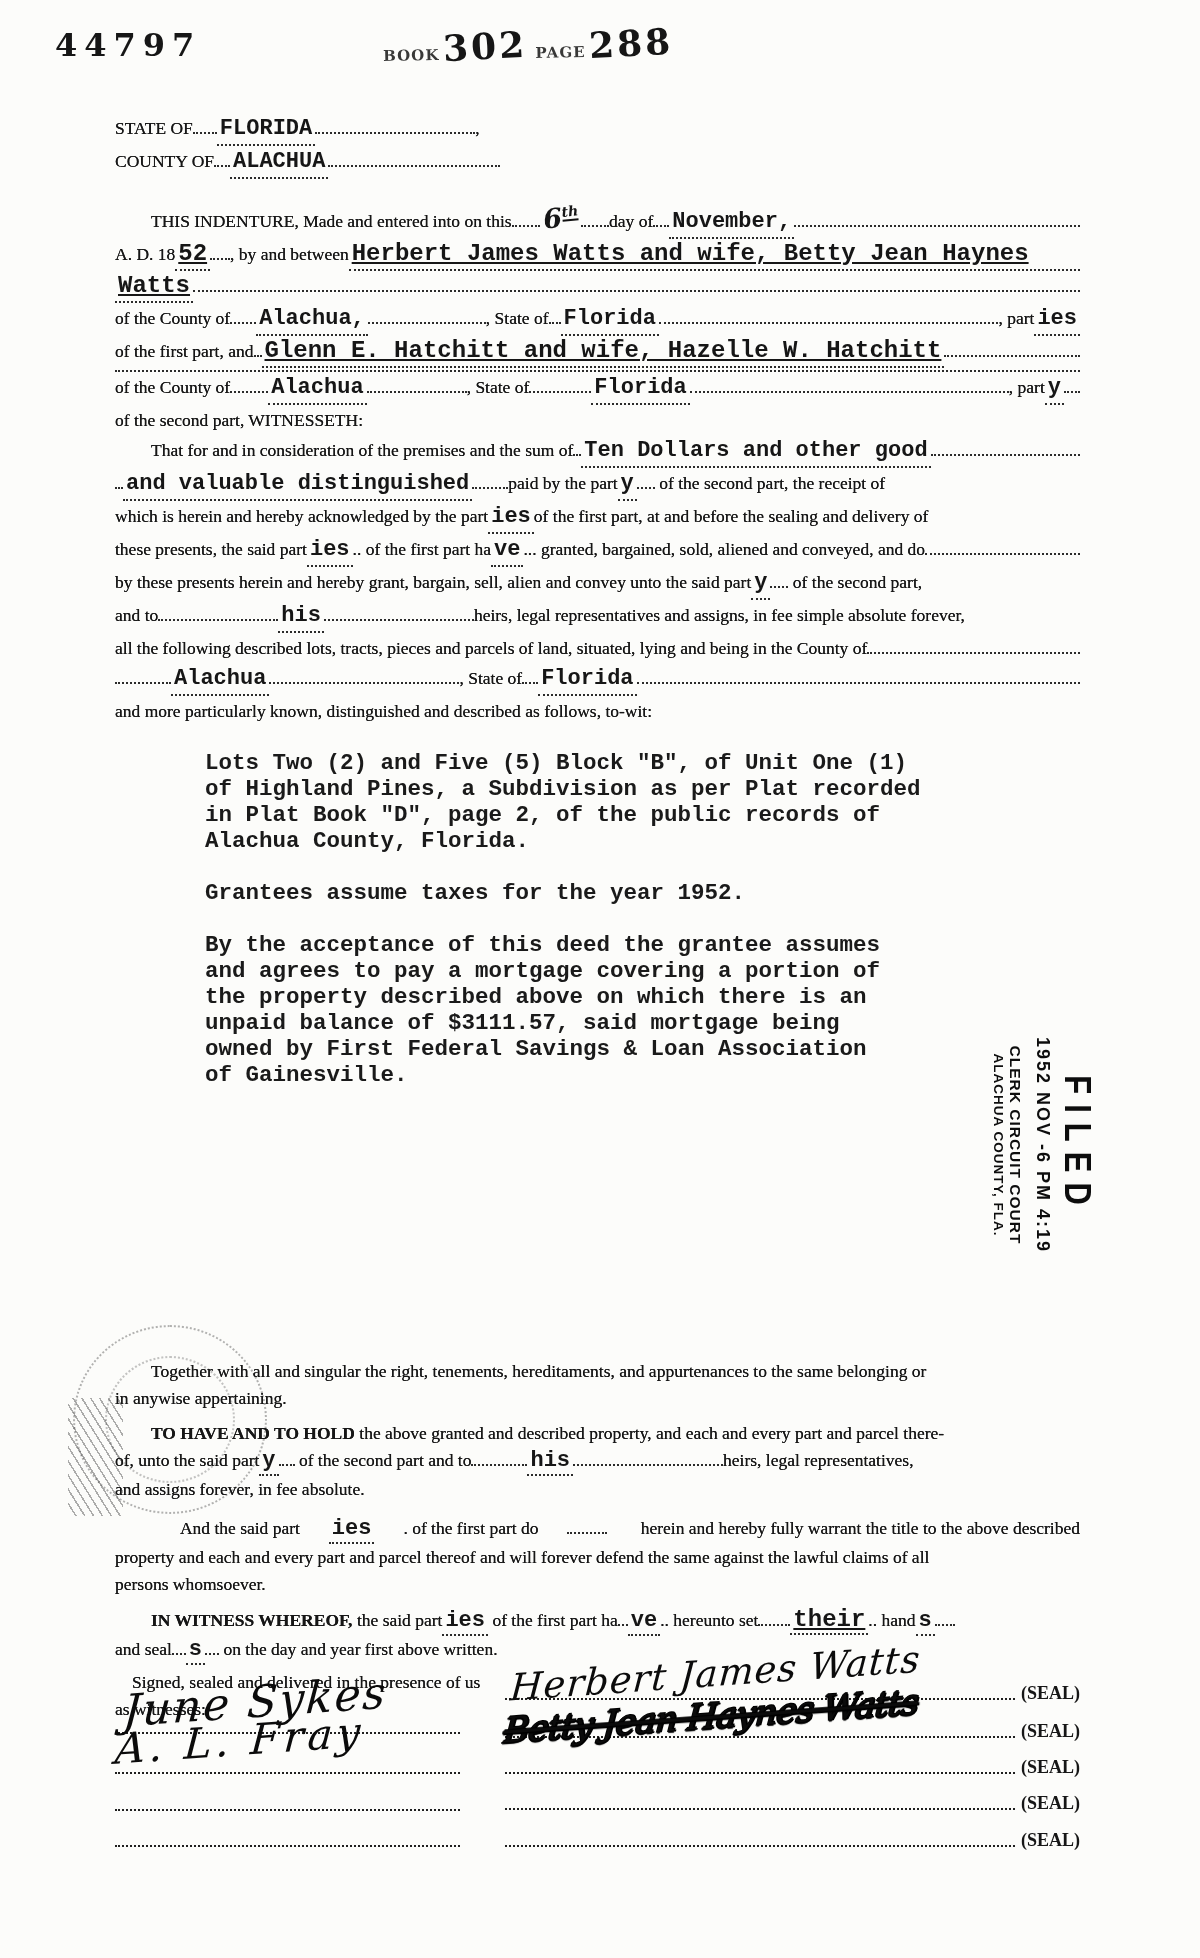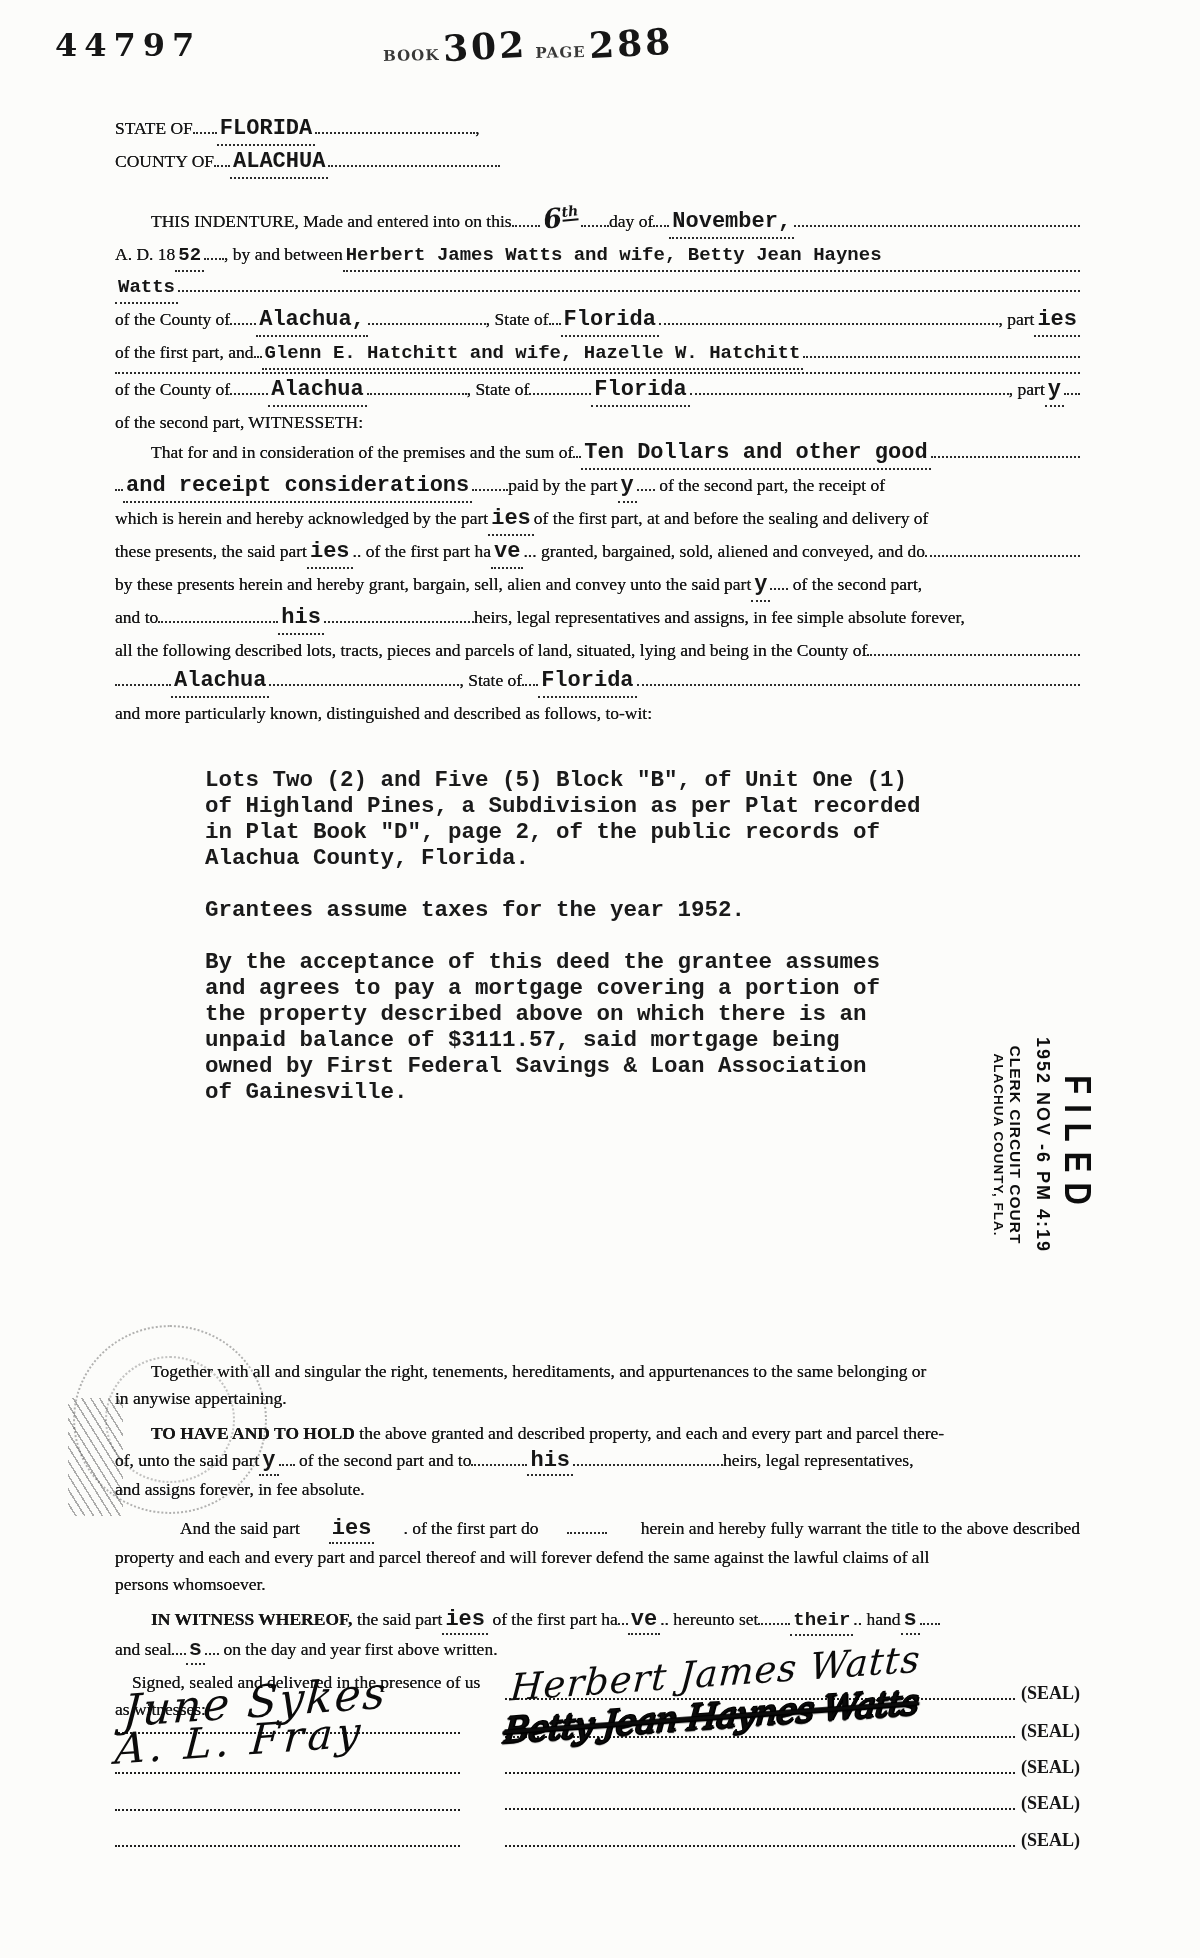--- a/index.html
+++ b/index.html
@@ -12,30 +12,30 @@
              font-family:"DejaVu Serif",serif;font-weight:700;transform:rotate(-1.2deg);}
   .bs-small{font-size:15px;letter-spacing:1px;margin-right:4px;opacity:.85;}
   .bs-big{font-size:36px;letter-spacing:3px;margin-right:8px;transform:rotate(-2deg);}
   
   .formbody{position:absolute;left:115px;width:965px;}
   .fline{display:flex;align-items:baseline;line-height:30px;font-size:17.5px;white-space:pre;}
   .closing .fline{line-height:27px;font-size:17.5px;}
   .pr{text-shadow:0 0 .5px #222;}
   .pr.bold{font-weight:700;}
   .ty{font-family:"Liberation Mono","DejaVu Sans Mono",monospace;font-size:22px;font-weight:700;}
-  .ty.big{font-size:19px;}
+  .ty.big{font-size:24px;text-decoration:underline;}
   .fill{border-bottom:2px dotted #2b2b2b;padding:0 3px;}
   .dots{display:inline-block;height:2px;border-bottom:2px dotted #2b2b2b;flex:0 0 auto;}
   .dots.grow{flex:1 1 18px;}
   .indent{display:inline-block;width:36px;flex:0 0 auto;}
   .hand{font-family:"DejaVu Serif",serif;font-style:italic;font-size:27px;font-weight:700;
         transform:rotate(-6deg);padding:0 3px;}
   .hand sup{font-size:14px;border-bottom:2px solid #111;font-weight:700;}
   
-  .typedblock{position:absolute;left:205px;top:767px;
+  .typedblock{position:absolute;left:205px;top:750px;
               font-family:"Liberation Mono","DejaVu Sans Mono",monospace;
               font-size:22.5px;font-weight:700;line-height:26px;white-space:pre;color:#1a1a1a;}
   .typedblock div{min-height:26px;}
   
   .filedstamp{position:absolute;left:880px;top:1060px;width:260px;height:170px;
               transform:rotate(90deg);text-align:center;color:#0d0d0d;
               font-family:"Liberation Sans",sans-serif;font-weight:700;}
   .fs1{font-size:31px;letter-spacing:10px;transform:scaleY(1.2);margin-bottom:6px;}
   .fs2{font-size:18px;letter-spacing:2px;margin-bottom:8px;}
   .fs3{font-size:15.5px;letter-spacing:1px;}
@@ -82,21 +82,21 @@
       <div class="fline"><span class="pr">COUNTY OF</span><span class="dots" style="width: 16px;"></span><span class="ty fill">ALACHUA</span><span class="dots" style="width: 172px;"></span></div>
       <div class="fline" style="margin-top: 18px;"><span class="indent"></span><span class="pr">THIS INDENTURE, Made and entered into on this</span><span class="dots" style="width: 28px;"></span><span class="hand"><span>6</span><sup>th</sup></span><span class="dots" style="width: 28px;"></span><span class="pr">day of</span><span class="dots" style="width: 16px;"></span><span class="ty fill">November,</span><span class="dots grow"></span></div>
       <div class="fline"><span class="pr">A. D. 18</span><span class="ty big fill">52</span><span class="dots" style="width: 20px;"></span><span class="pr">, by and between</span><span class="ty big fill grow" style="flex: 1 1 auto;">Herbert James Watts and wife, Betty Jean Haynes</span></div>
       <div class="fline"><span class="ty big fill">Watts</span><span class="dots grow"></span></div>
       <div class="fline"><span class="pr">of the County of</span><span class="dots" style="width: 26px;"></span><span class="ty fill">Alachua,</span><span class="dots" style="width: 118px;"></span><span class="pr">, State of</span><span class="dots" style="width: 12px;"></span><span class="ty fill">Florida</span><span class="dots grow"></span><span class="pr">, part</span><span class="ty fill">ies</span></div>
       <div class="fline"><span class="pr">of the first part, and</span><span class="dots" style="width: 8px;"></span><span class="ty big fill">Glenn E. Hatchitt and wife, Hazelle W. Hatchitt</span><span class="dots grow"></span></div>
       <div class="fline"><span class="dots grow"></span></div>
       <div class="fline"><span class="pr">of the County of</span><span class="dots" style="width: 38px;"></span><span class="ty fill">Alachua</span><span class="dots" style="width: 100px;"></span><span class="pr">, State of</span><span class="dots" style="width: 62px;"></span><span class="ty fill">Florida</span><span class="dots grow"></span><span class="pr">, part</span><span class="ty fill">y</span><span class="dots" style="width: 16px;"></span></div>
       <div class="fline"><span class="pr">of the second part, WITNESSETH:</span></div>
       <div class="fline"><span class="indent"></span><span class="pr">That for and in consideration of the premises and the sum of</span><span class="dots" style="width: 8px;"></span><span class="ty fill">Ten Dollars and other good</span><span class="dots grow"></span></div>
-      <div class="fline"><span class="dots" style="width: 8px;"></span><span class="ty fill">and receipt considerations</span><span class="dots" style="width: 36px;"></span><span class="pr">paid by the part</span><span class="ty fill">y</span><span class="dots" style="width: 18px;"></span><span class="pr"> of the second part, the receipt of</span></div>
+      <div class="fline"><span class="dots" style="width: 8px;"></span><span class="ty fill">and valuable distinguished</span><span class="dots" style="width: 36px;"></span><span class="pr">paid by the part</span><span class="ty fill">y</span><span class="dots" style="width: 18px;"></span><span class="pr"> of the second part, the receipt of</span></div>
       <div class="fline"><span class="pr">which is herein and hereby acknowledged by the part</span><span class="ty fill">ies</span><span class="pr">of the first part, at and before the sealing and delivery of</span></div>
       <div class="fline"><span class="pr">these presents, the said part</span><span class="ty fill">ies</span><span class="pr">.. of the first part ha</span><span class="ty fill">ve</span><span class="pr">... granted, bargained, sold, aliened and conveyed, and do</span><span class="dots grow"></span></div>
       <div class="fline"><span class="pr">by these presents herein and hereby grant, bargain, sell, alien and convey unto the said part</span><span class="ty fill">y</span><span class="dots" style="width: 18px;"></span><span class="pr"> of the second part,</span></div>
       <div class="fline"><span class="pr">and to</span><span class="dots" style="width: 120px;"></span><span class="ty fill">his</span><span class="dots" style="width: 150px;"></span><span class="pr">heirs, legal representatives and assigns, in fee simple absolute forever,</span></div>
       <div class="fline"><span class="pr">all the following described lots, tracts, pieces and parcels of land, situated, lying and being in the County of</span><span class="dots grow"></span></div>
       <div class="fline"><span class="dots" style="width: 56px;"></span><span class="ty fill">Alachua</span><span class="dots" style="width: 190px;"></span><span class="pr">, State of</span><span class="dots" style="width: 16px;"></span><span class="ty fill">Florida</span><span class="dots grow"></span></div>
       <div class="fline"><span class="pr">and more particularly known, distinguished and described as follows, to-wit:</span></div>
     </div>
 
   <div id="typed-block" class="typedblock"><div>Lots Two (2) and Five (5) Block "B", of Unit One (1)</div><div>of Highland Pines, a Subdivision as per Plat recorded</div><div>in Plat Book "D", page 2, of the public records of</div><div>Alachua County, Florida.</div><div>&nbsp;</div><div>Grantees assume taxes for the year 1952.</div><div>&nbsp;</div><div>By the acceptance of this deed the grantee assumes</div><div>and agrees to pay a mortgage covering a portion of</div><div>the property described above on which there is an</div><div>unpaid balance of $3111.57, said mortgage being</div><div>owned by First Federal Savings &amp; Loan Association</div><div>of Gainesville.</div></div>

